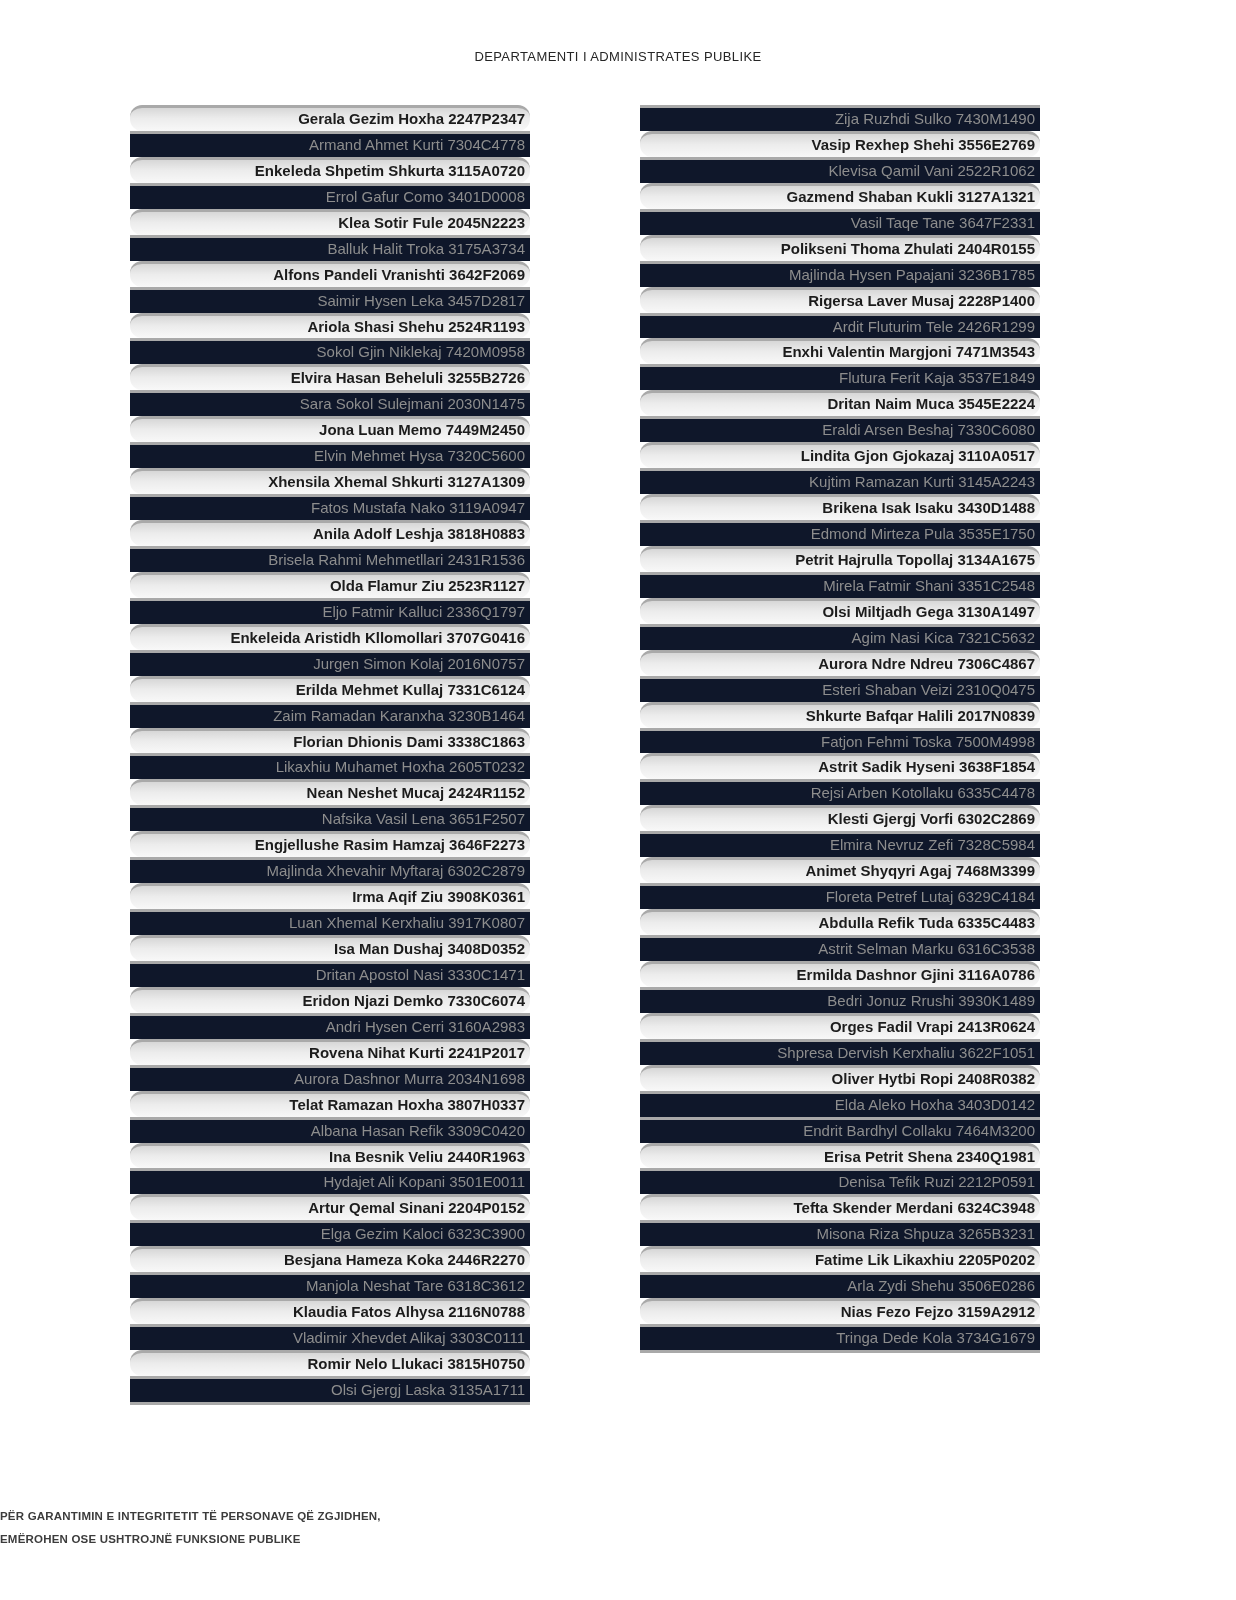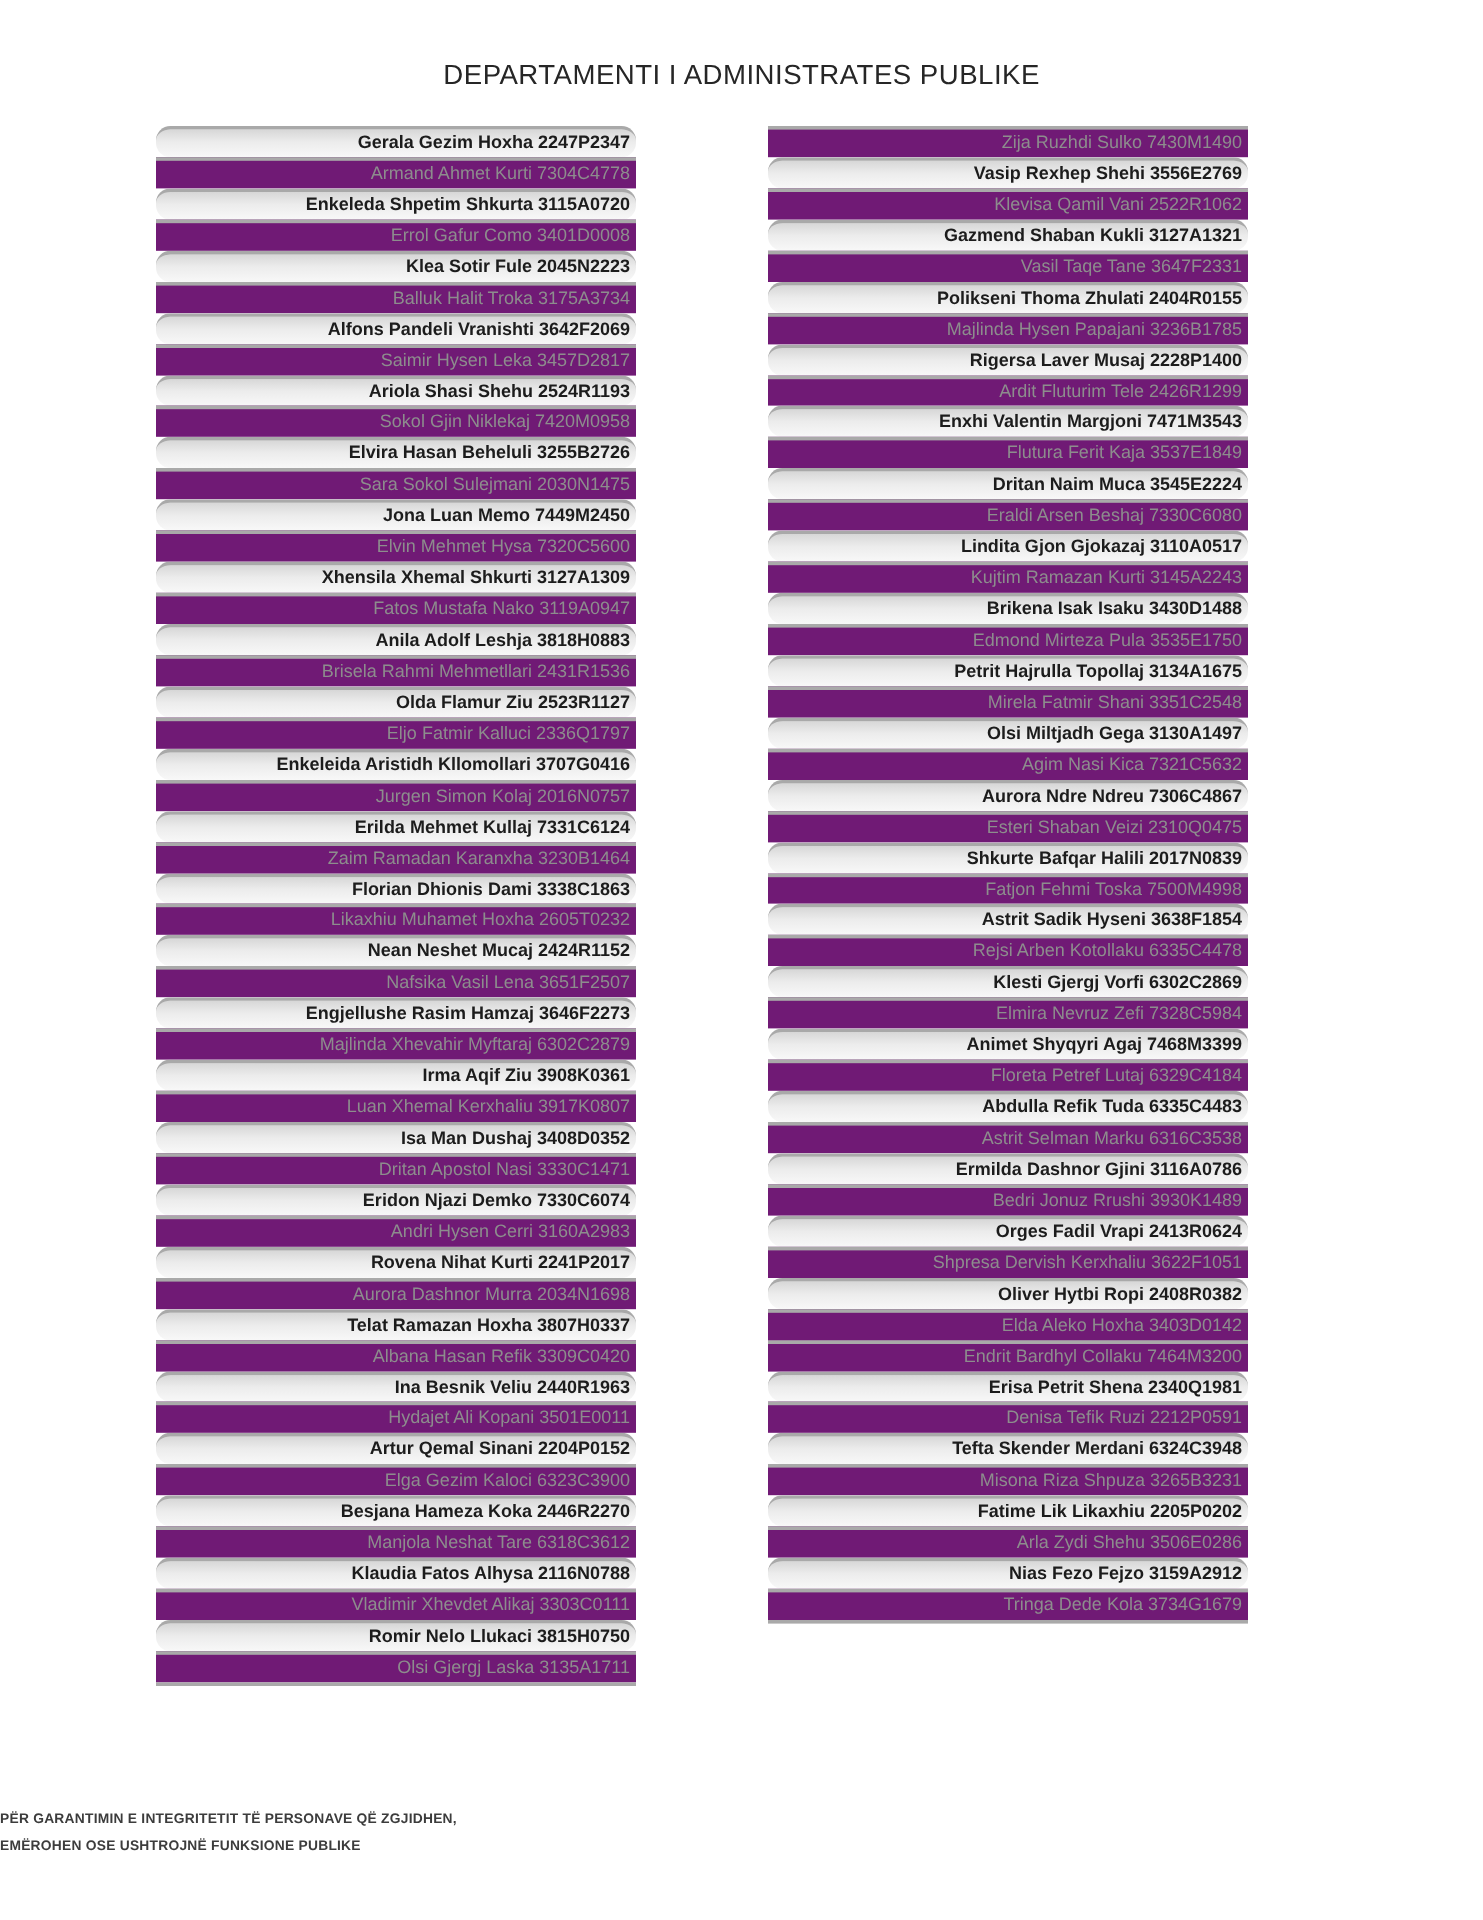--- a/index.html
+++ b/index.html
@@ -8,21 +8,21 @@
     background: #ffffff;
     font-family: "Liberation Sans", sans-serif;
     position: relative;
     overflow: hidden;
   }
   .page { position: absolute; inset: 0; }
   .title {
     position: absolute;
     top: 49px; left: 0; width: 100%;
     text-align: center;
-    font-size: 23px;
+    font-size: 13px;
     letter-spacing: 0.4px;
     color: #262626;
   }
   .col {
     position: absolute;
     top: 105px;
     width: 400px;
   }
   .col-left  { left: 130px; }
   .col-right { left: 640px; }
@@ -41,21 +41,21 @@
     line-height: 22px;
     white-space: nowrap;
   }
   .row.shaded {
     background: linear-gradient(to bottom,
       var(--row-shaded-top, #d7d7d7) 0%,
       #ececec 45%,
       var(--row-shaded-bottom, #f8f8f8) 100%);
     border-radius: 12px;
   }
-  .row.plain { background: #701a75; }
+  .row.plain { background: #0f172a; }
   .row.dark  { color: var(--text-dark, #1c1c1c); font-weight: 700; }
   .row.light { color: var(--text-light, #8d8d8d); font-weight: 400; }
   .footer {
     position: absolute;
     top: 1505px; left: 0; width: 100%;
     text-align: left;
     font-size: 11.5px;
     font-weight: 700;
     letter-spacing: 0.2px;
     color: #3c3c3c;

